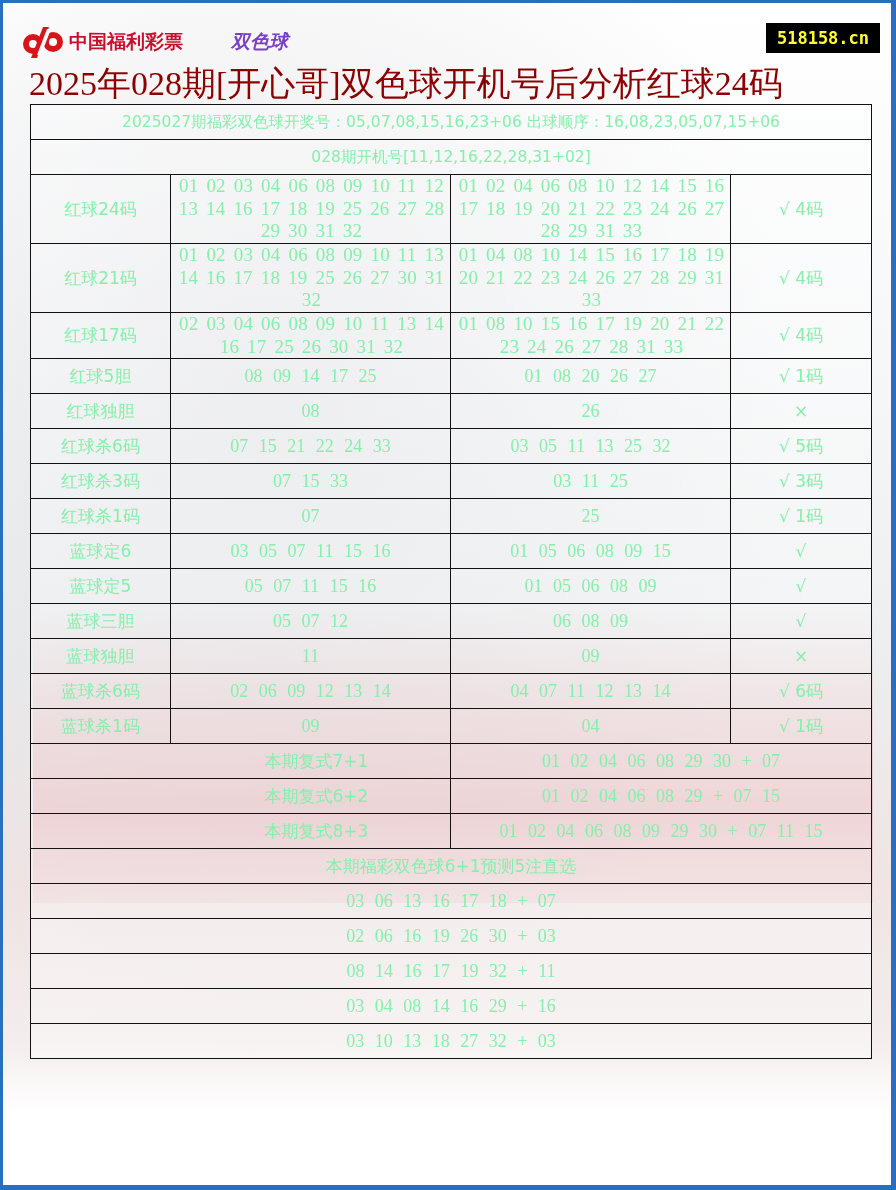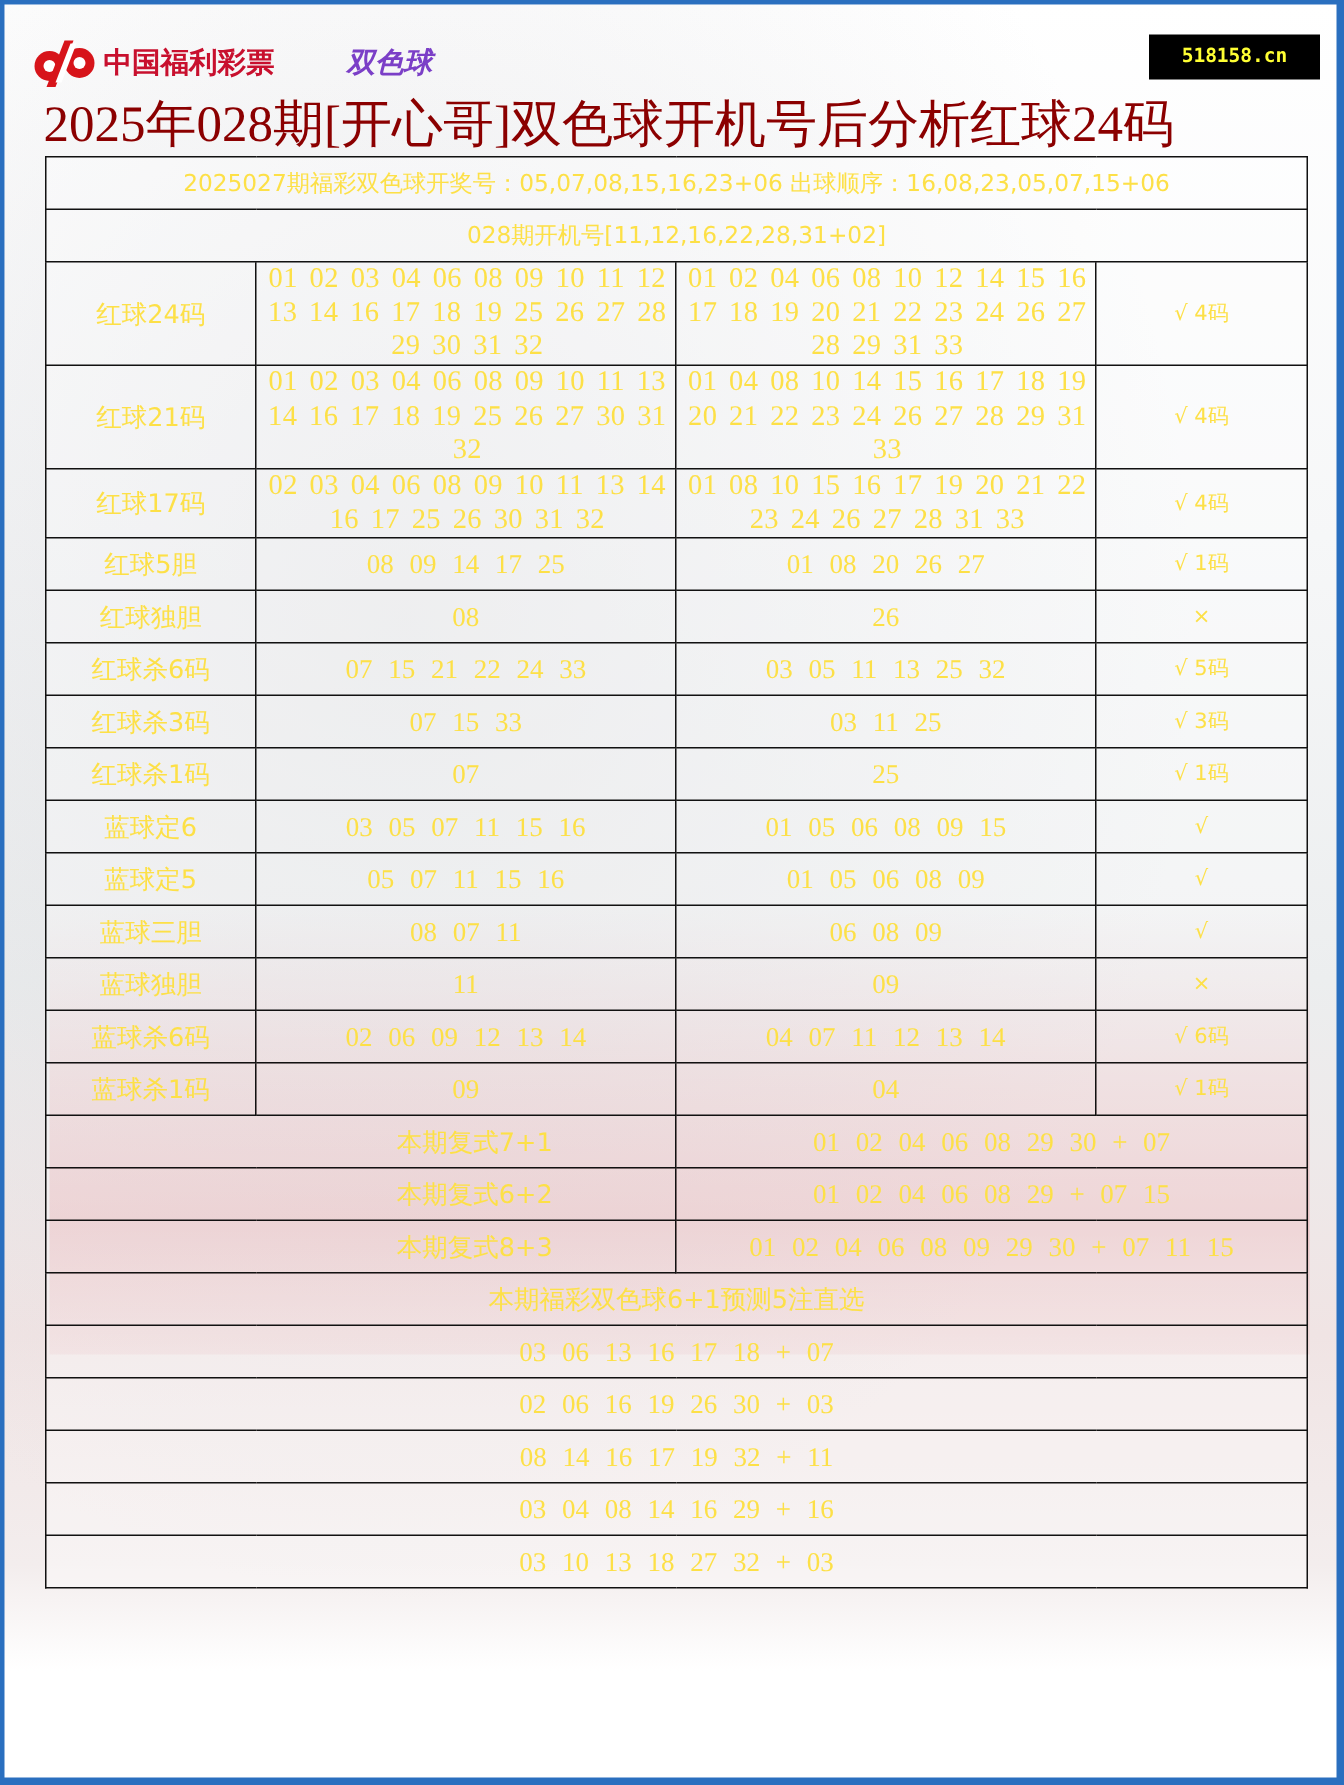--- a/index.html
+++ b/index.html
@@ -20,48 +20,48 @@
       linear-gradient(180deg, rgba(200,50,60,0.0) 0%, rgba(200,50,60,0.14) 40%, rgba(200,50,60,0.22) 70%, rgba(200,50,60,0.08) 100%);
     pointer-events:none;
   }
   .logo { position:absolute; left:18px; top:22px; height:34px; display:flex; align-items:center; }
   .logo-mark { width:44px; height:34px; position:relative; }
   .logo-text { font-family:"DejaVu Sans","Liberation Sans",sans-serif; font-weight:bold; font-size:19px; color:#c8102e; margin-left:4px; letter-spacing:0px; }
   .logo-text2 { font-family:"DejaVu Sans","Liberation Sans",sans-serif; font-weight:bold; font-style:italic; font-size:19px; color:#7b3fc7;margin-left:48px; }
   .site-badge {
     position:absolute; left:763px; top:20px; width:114px; height:30px;
     background:#000; color:#ffff33; font-family:"DejaVu Sans Mono","Liberation Mono",monospace;
-    font-size:13px; font-weight:bold; line-height:30px; text-align:center;
+    font-size:17px; font-weight:bold; line-height:30px; text-align:center;
   }
   .title {
     position:absolute; left:26px; top:58px; width:850px; height:46px;
     color:#8b0000; font-size:34px; line-height:46px; white-space:nowrap; letter-spacing:0px;
     font-family:"Liberation Serif","DejaVu Serif",serif;
   }
   table.main {
     position:absolute; left:30px; top:104px; width:841px;
     border-collapse:collapse; table-layout:fixed;
-    font-size:17px; color:#fde047;
+    font-size:17px; color:#86efac;
   }
   table.main td {
     border:1.5px solid #111; text-align:center; padding:0; overflow:hidden;
     background:rgba(255,255,255,0.35);
   }
   .row35 td { height:34px; }
   .row70 td { height:68px; }
   .row46 td { height:45px; }
   .numgrid {
     text-align:left; vertical-align:top; font-size:19px; line-height:22.5px;
     padding:0 0 0 2px !important; word-spacing:3px; letter-spacing:0.2px;
     font-family:"Liberation Serif","DejaVu Serif",serif;
   }
   .label { font-family:"DejaVu Sans","Liberation Sans",sans-serif; font-size:17px; }
   .nums { font-size:18px; word-spacing:6px; font-family:"Liberation Serif","DejaVu Serif",serif; }
   .hdr { font-family:"DejaVu Sans","Liberation Sans",sans-serif; font-size:17px; }
-  .res { font-family:"DejaVu Sans","Liberation Sans",sans-serif; font-size:14px; }
+  .res { font-family:"DejaVu Sans","Liberation Sans",sans-serif; font-size:17px; }
   .info { font-family:"DejaVu Sans","Liberation Sans",sans-serif; font-size:15.5px; white-space:nowrap; }
   .fushi-label { text-align:right; padding-left:152px !important; font-family:"DejaVu Sans","Liberation Sans",sans-serif; }
   .pred td { background:rgba(255,255,255,0.6); }
 </style>
 </head>
 <body>
 
 <div class="frame">
   <div class="deco-red"></div>
 
@@ -156,21 +156,21 @@
       <td class="res">√</td>
     </tr>
     <tr class="row35">
       <td class="label">蓝球定5</td>
       <td class="nums">05 07 11 15 16</td>
       <td class="nums">01 05 06 08 09</td>
       <td class="res">√</td>
     </tr>
     <tr class="row35">
       <td class="label">蓝球三胆</td>
-      <td class="nums">08 07 11</td>
+      <td class="nums">05 07 12</td>
       <td class="nums">06 08 09</td>
       <td class="res">√</td>
     </tr>
     <tr class="row35">
       <td class="label">蓝球独胆</td>
       <td class="nums">11</td>
       <td class="nums">09</td>
       <td class="res">×</td>
     </tr>
     <tr class="row35">

